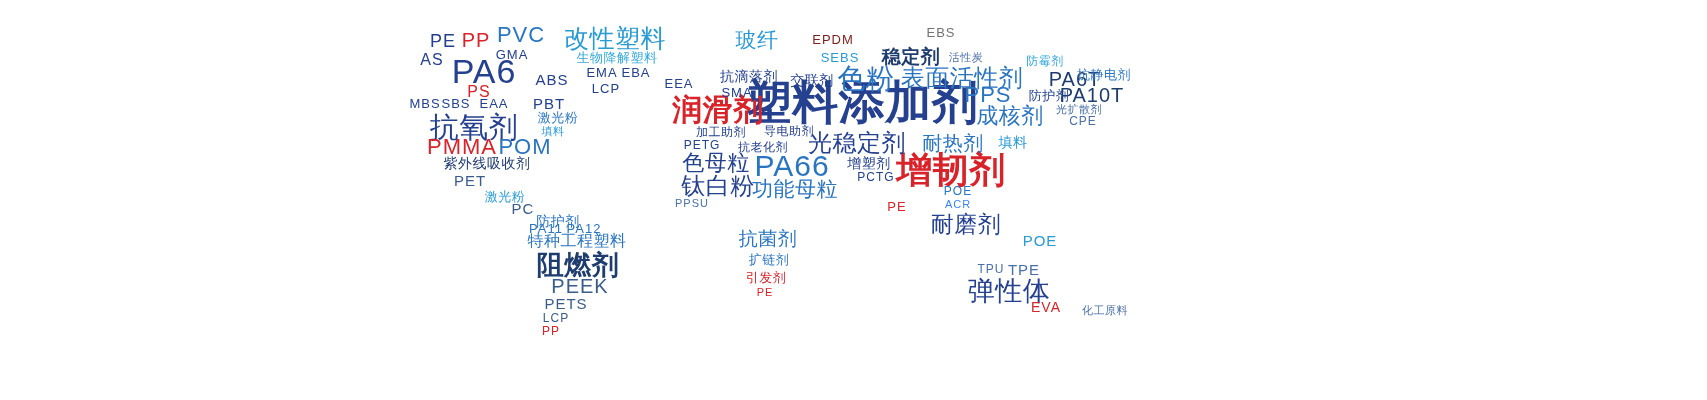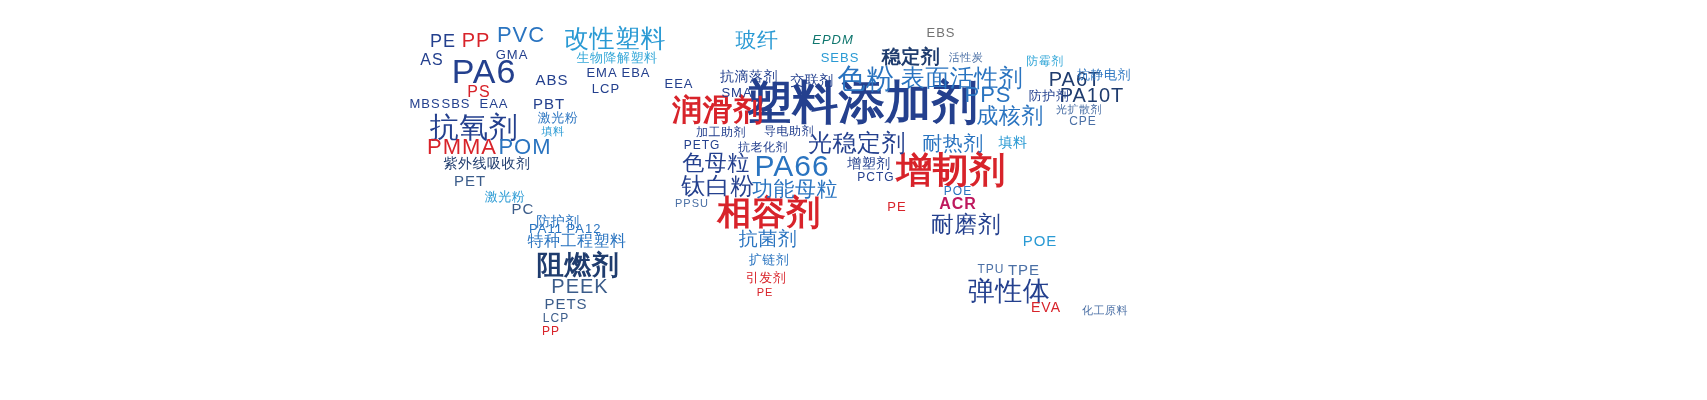--- a/index.html
+++ b/index.html
@@ -32,21 +32,20 @@
   .word.bold  { font-weight: bold; }
   .word.norm  { font-weight: normal; }
 </style>
 </head>
 <body>
 
 <div id="wordcloud-canvas" style="width: 1707px; height: 400px; background: rgb(255, 255, 255);">
 
 <span class="word bold" style="left: 862px; top: 102px; font-size: 46px; color: rgb(36, 64, 142); font-weight: 700;">塑料添加剂</span>
     <span class="word bold" style="left: 951px; top: 170px; font-size: 36px; color: rgb(216, 35, 42); font-weight: 700;">增韧剂</span>
-    <span class="word bold" style="left: 769px; top: 212px; font-size: 34px; color: rgb(216, 35, 42); font-weight: 700;">相容剂</span>
     <span class="word bold" style="left: 718px; top: 110px; font-size: 30px; color: rgb(216, 35, 42); font-weight: 700;">润滑剂</span>
     <span class="word bold" style="left: 578px; top: 265px; font-size: 27px; color: rgb(31, 60, 110); font-weight: 700;">阻燃剂</span>
     <span class="word norm" style="left: 474px; top: 127px; font-size: 29px; color: rgb(36, 64, 142); font-weight: 400;">抗氧剂</span>
     <span class="word latin norm" style="left: 484px; top: 71px; font-size: 34px; color: rgb(36, 64, 142); font-weight: 400; letter-spacing: 1px;">PA6</span>
     <span class="word norm" style="left: 866px; top: 79px; font-size: 28px; color: rgb(42, 116, 192); font-weight: 400;">色粉</span>
     <span class="word norm" style="left: 962px; top: 78px; font-size: 24px; color: rgb(42, 116, 192); font-weight: 400;">表面活性剂</span>
     <span class="word latin norm" style="left: 792px; top: 166px; font-size: 30px; color: rgb(42, 116, 192); font-weight: 400; letter-spacing: 1px;">PA66</span>
     <span class="word norm" style="left: 857px; top: 143px; font-size: 24px; color: rgb(36, 64, 142); font-weight: 400;">光稳定剂</span>
     <span class="word norm" style="left: 1009px; top: 291px; font-size: 27px; color: rgb(36, 64, 142); font-weight: 400;">弹性体</span>
     <span class="word norm" style="left: 615px; top: 38px; font-size: 25px; color: rgb(42, 154, 212); font-weight: 400;">改性塑料</span>
@@ -74,42 +73,42 @@
     <span class="word latin norm" style="left: 479px; top: 92px; font-size: 16px; color: rgb(216, 35, 42); font-weight: 400; letter-spacing: 1px;">PS</span>
     <span class="word latin norm" style="left: 425px; top: 103px; font-size: 13px; color: rgb(36, 64, 142); font-weight: 400; letter-spacing: 1px;">MBS</span>
     <span class="word latin norm" style="left: 456px; top: 103px; font-size: 13px; color: rgb(36, 64, 142); font-weight: 400; letter-spacing: 1px;">SBS</span>
     <span class="word latin norm" style="left: 494px; top: 103px; font-size: 13px; color: rgb(36, 64, 142); font-weight: 400; letter-spacing: 1px;">EAA</span>
     <span class="word latin norm" style="left: 549px; top: 103px; font-size: 15px; color: rgb(36, 64, 142); font-weight: 400; letter-spacing: 1px;">PBT</span>
     <span class="word norm" style="left: 617px; top: 57px; font-size: 13px; color: rgb(53, 168, 216); font-weight: 400;">生物降解塑料</span>
     <span class="word latin norm" style="left: 602px; top: 72px; font-size: 13px; color: rgb(36, 64, 142); font-weight: 400; letter-spacing: 1px;">EMA</span>
     <span class="word latin norm" style="left: 636px; top: 72px; font-size: 13px; color: rgb(36, 64, 142); font-weight: 400; letter-spacing: 1px;">EBA</span>
     <span class="word latin norm" style="left: 606px; top: 88px; font-size: 13px; color: rgb(36, 64, 142); font-weight: 400; letter-spacing: 1px;">LCP</span>
     <span class="word latin norm" style="left: 679px; top: 83px; font-size: 13px; color: rgb(36, 64, 142); font-weight: 400; letter-spacing: 1px;">EEA</span>
-    <span class="word latin norm" style="left: 833px; top: 39px; font-size: 13px; color: #0f766e; font-weight: 400; letter-spacing: 1px; font-style: italic;">EPDM</span>
+    <span class="word latin norm" style="left: 833px; top: 39px; font-size: 13px; color: #7f1d1d; font-weight: 400; letter-spacing: 1px;">EPDM</span>
     <span class="word latin norm" style="left: 941px; top: 32px; font-size: 13px; color: #737373; font-weight: 400; letter-spacing: 1px;">EBS</span>
     <span class="word latin norm" style="left: 840px; top: 57px; font-size: 13px; color: rgb(42, 154, 212); font-weight: 400; letter-spacing: 1px;">SEBS</span>
     <span class="word norm" style="left: 966px; top: 57px; font-size: 11px; color: rgb(74, 111, 165); font-weight: 400;">活性炭</span>
     <span class="word norm" style="left: 1045px; top: 61px; font-size: 12px; color: rgb(53, 168, 216); font-weight: 400;">防霉剂</span>
     <span class="word norm" style="left: 1104px; top: 74px; font-size: 13px; color: rgb(42, 116, 192); font-weight: 400;">抗静电剂</span>
     <span class="word norm" style="left: 1049px; top: 95px; font-size: 13px; color: rgb(36, 64, 142); font-weight: 400;">防护剂</span>
     <span class="word norm" style="left: 1079px; top: 109px; font-size: 11px; color: rgb(74, 111, 165); font-weight: 400;">光扩散剂</span>
     <span class="word latin norm" style="left: 1083px; top: 121px; font-size: 12px; color: rgb(74, 111, 165); font-weight: 400; letter-spacing: 1px;">CPE</span>
     <span class="word norm" style="left: 749px; top: 76px; font-size: 14px; color: rgb(36, 64, 142); font-weight: 400;">抗滴落剂</span>
     <span class="word norm" style="left: 812px; top: 80px; font-size: 14px; color: rgb(36, 64, 142); font-weight: 400;">交联剂</span>
     <span class="word latin norm" style="left: 737px; top: 92px; font-size: 13px; color: rgb(36, 64, 142); font-weight: 400; letter-spacing: 1px;">SMA</span>
     <span class="word norm" style="left: 721px; top: 132px; font-size: 12px; color: rgb(36, 64, 142); font-weight: 400;">加工助剂</span>
     <span class="word norm" style="left: 789px; top: 131px; font-size: 12px; color: rgb(36, 64, 142); font-weight: 400;">导电助剂</span>
     <span class="word latin norm" style="left: 702px; top: 145px; font-size: 12px; color: rgb(36, 64, 142); font-weight: 400; letter-spacing: 1px;">PETG</span>
     <span class="word norm" style="left: 763px; top: 147px; font-size: 12px; color: rgb(36, 64, 142); font-weight: 400;">抗老化剂</span>
     <span class="word norm" style="left: 869px; top: 163px; font-size: 14px; color: rgb(36, 64, 142); font-weight: 400;">增塑剂</span>
     <span class="word latin norm" style="left: 876px; top: 177px; font-size: 12px; color: rgb(36, 64, 142); font-weight: 400; letter-spacing: 1px;">PCTG</span>
     <span class="word norm" style="left: 1013px; top: 142px; font-size: 14px; color: rgb(42, 154, 212); font-weight: 400;">填料</span>
     <span class="word latin norm" style="left: 692px; top: 203px; font-size: 11px; color: rgb(74, 111, 165); font-weight: 400; letter-spacing: 1px;">PPSU</span>
     <span class="word latin norm" style="left: 958px; top: 191px; font-size: 12px; color: rgb(42, 116, 192); font-weight: 400; letter-spacing: 1px;">POE</span>
-    <span class="word latin norm" style="left: 958px; top: 204px; font-size: 16px; color: #be185d; font-weight: 700; letter-spacing: 1px;">ACR</span>
+    <span class="word latin norm" style="left: 958px; top: 204px; font-size: 11px; color: #3b82f6; font-weight: 400; letter-spacing: 1px;">ACR</span>
     <span class="word latin norm" style="left: 897px; top: 206px; font-size: 13px; color: rgb(216, 35, 42); font-weight: 400; letter-spacing: 1px;">PE</span>
     <span class="word latin norm" style="left: 1040px; top: 240px; font-size: 15px; color: rgb(42, 154, 212); font-weight: 400; letter-spacing: 1px;">POE</span>
     <span class="word latin norm" style="left: 991px; top: 269px; font-size: 12px; color: rgb(74, 111, 165); font-weight: 400; letter-spacing: 1px;">TPU</span>
     <span class="word latin norm" style="left: 1024px; top: 269px; font-size: 15px; color: rgb(74, 111, 165); font-weight: 400; letter-spacing: 1px;">TPE</span>
     <span class="word latin norm" style="left: 1046px; top: 307px; font-size: 14px; color: rgb(216, 35, 42); font-weight: 400; letter-spacing: 1px;">EVA</span>
     <span class="word norm" style="left: 1105px; top: 310px; font-size: 11px; color: rgb(74, 111, 165); font-weight: 400;">化工原料</span>
     <span class="word norm" style="left: 558px; top: 117px; font-size: 13px; color: rgb(42, 116, 192); font-weight: 400;">激光粉</span>
     <span class="word norm" style="left: 553px; top: 131px; font-size: 11px; color: rgb(42, 154, 212); font-weight: 400;">填料</span>
     <span class="word norm" style="left: 487px; top: 163px; font-size: 14px; color: rgb(31, 60, 110); font-weight: 400;">紫外线吸收剂</span>
     <span class="word latin norm" style="left: 470px; top: 180px; font-size: 15px; color: rgb(59, 92, 138); font-weight: 400; letter-spacing: 1px;">PET</span>

